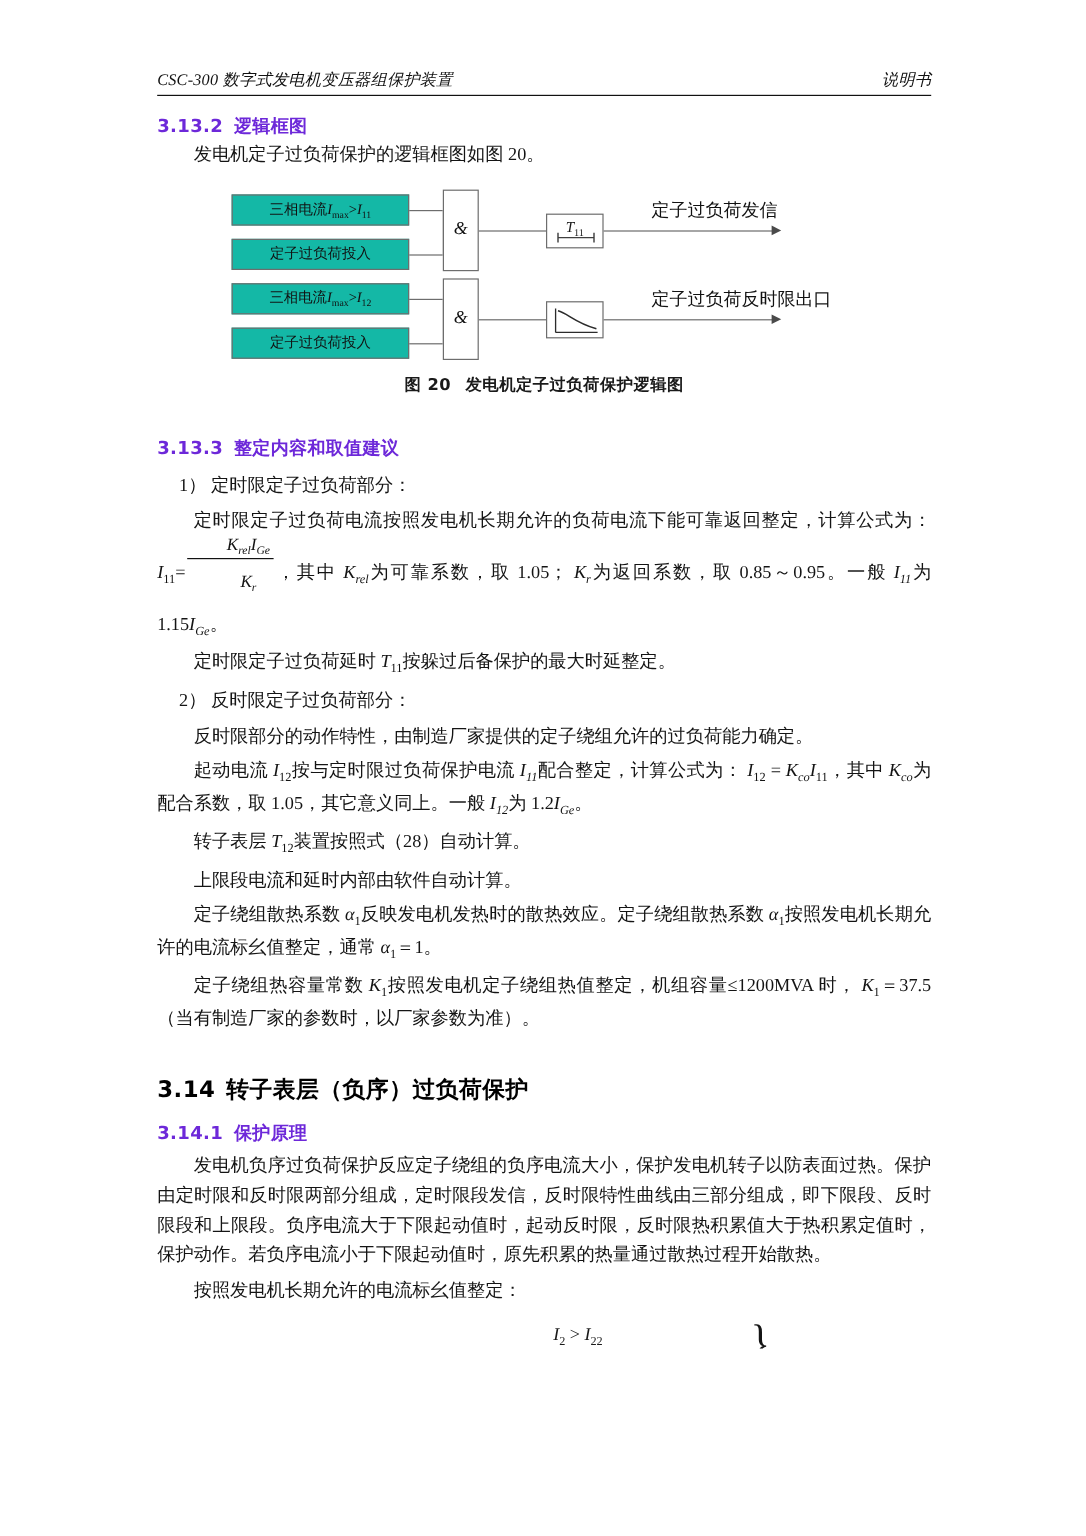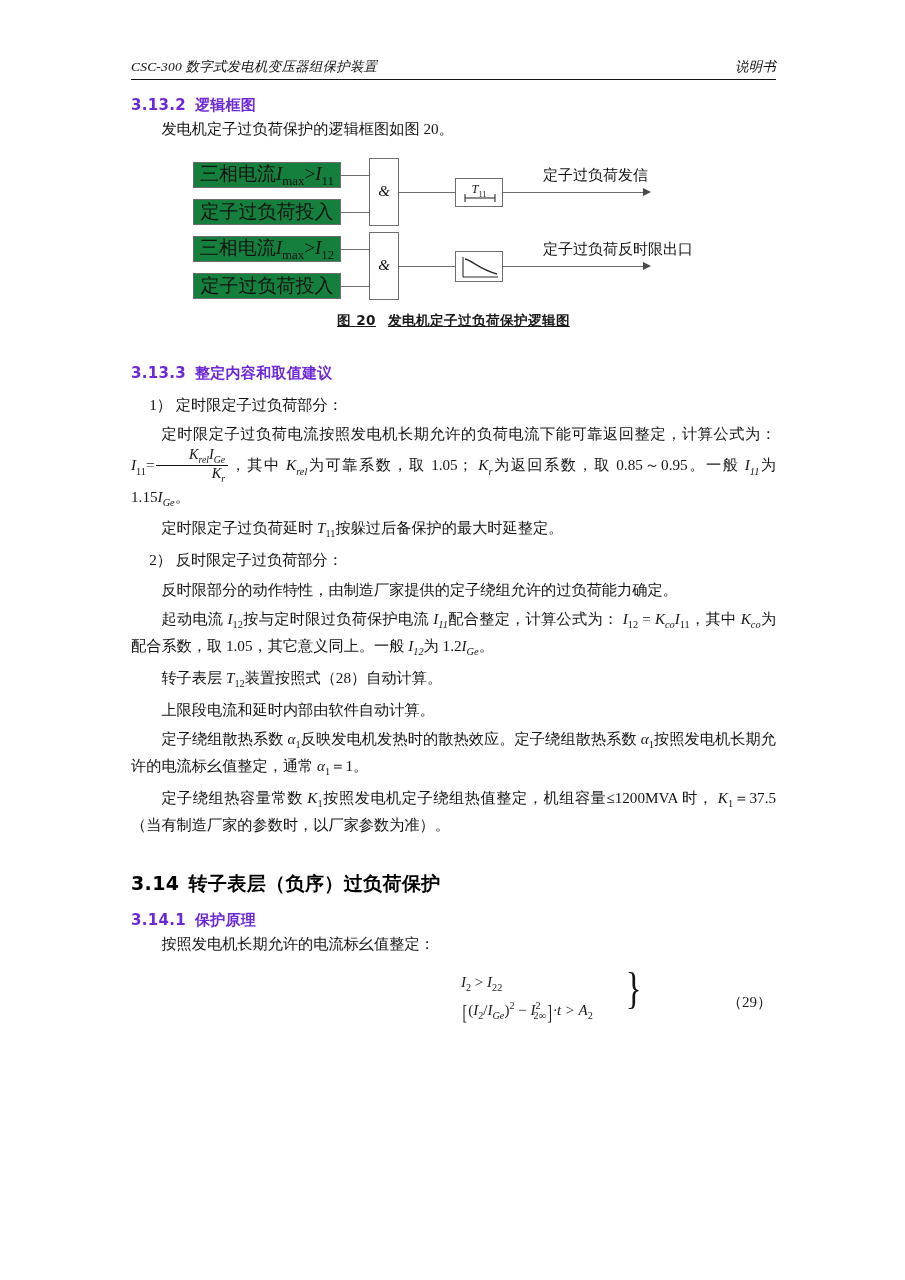--- a/index.html
+++ b/index.html
@@ -92,25 +92,25 @@
   
   .figure {
     position: relative;
     margin: 14px 0 0 0;
     height: 150px;
   }
   .fig-box {
     position: absolute;
     box-sizing: border-box;
     border: 1px solid #6d6d6d;
-    background: #15803d;
+    background: #14b8a6;
     display: flex;
     align-items: center;
     justify-content: center;
-    font-size: 19px;
+    font-size: 12px;
     color: #111;
     white-space: nowrap;
   }
   .and-gate {
     position: absolute;
     box-sizing: border-box;
     border: 1px solid #6d6d6d;
     background: #fff;
     display: flex;
     align-items: center;
@@ -152,35 +152,34 @@
     border-top: 4.5px solid transparent;
     border-bottom: 4.5px solid transparent;
   }
   .fig-caption {
     text-align: center;
     font-family: "DejaVu Sans", "Liberation Sans", sans-serif;
     font-size: 13.6px;
     font-weight: bold;
     margin: 6px 0 0 0;
     letter-spacing: .4px;
-    text-decoration: underline;
   }
   .cap-gap { margin-right: 12px; }
 
   
   .frac {
     display: inline-block;
     vertical-align: -0.55em;
     text-align: center;
     line-height: 1.08;
     margin: 0 1px;
     font-size: .94em;
   }
   .frac .num { display: block; padding: 0 3px; font-style: italic; }
-  .frac .den { display: block; padding: 0 3px; border-top: 1.1px solid #111; font-style: italic; text-align: right; }
+  .frac .den { display: block; padding: 12px 3px; border-top: 1.1px solid #111; font-style: italic; }
 
   
   .eq-block {
     position: relative;
     margin-top: 14px;
     height: 68px;
   }
   .eq-body {
     position: absolute;
     left: 330px;
@@ -391,20 +390,21 @@
       <i class="var">K</i><sub class="sbn">1</sub><span>＝37.5（当有制造厂家的参数时，以厂家参数为准）。</span></p>
 
     <h2 class="sec-h2" style="margin-top:34px;">
       <span class="sec-num">3.14</span><span>转子表层（负序）过负荷保护</span>
     </h2>
 
     <h3 class="sec-h3" style="margin-top:14px;">
       <span class="sec-num">3.14.1</span><span>保护原理</span>
     </h3>
 
+    <p class="body indent" style="margin-top:6px;">发电机负序过负荷保护反应定子绕组的负序电流大小，保护发电机转子以防表面过热。保护由定时限和反时限两部分组成，定时限段发信，反时限特性曲线由三部分组成，即下限段、反时限段和上限段。负序电流大于下限起动值时，起动反时限，反时限热积累值大于热积累定值时，保护动作。若负序电流小于下限起动值时，原先积累的热量通过散热过程开始散热。</p>
 
     <p class="body indent">按照发电机长期允许的电流标幺值整定：</p>
 
     <div class="eq-block">
       <div class="eq-body">
         <div class="eq-line"><i class="var">I</i><sub class="sbn">2</sub><span> &gt; </span><i class="var">I</i><sub class="sbn">22</sub></div>
         <div class="eq-line"><span class="bracket-big">[</span>(<i class="var">I</i><sub class="sbn">2</sub><span>/</span><i class="var">I</i><sub class="sb">Ge</sub>)<sup class="sp">2</sup> <span>−</span> <i class="var">I</i><sup class="sp">2</sup><sub class="sbn" style="margin-left:-7px;">2∞</sub><span class="bracket-big">]</span><span class="var">·t &gt; </span><i class="var">A</i><sub class="sbn">2</sub></div>
       </div>
       <div class="eq-brace">}</div>
       <div class="eq-num">（29）</div>

